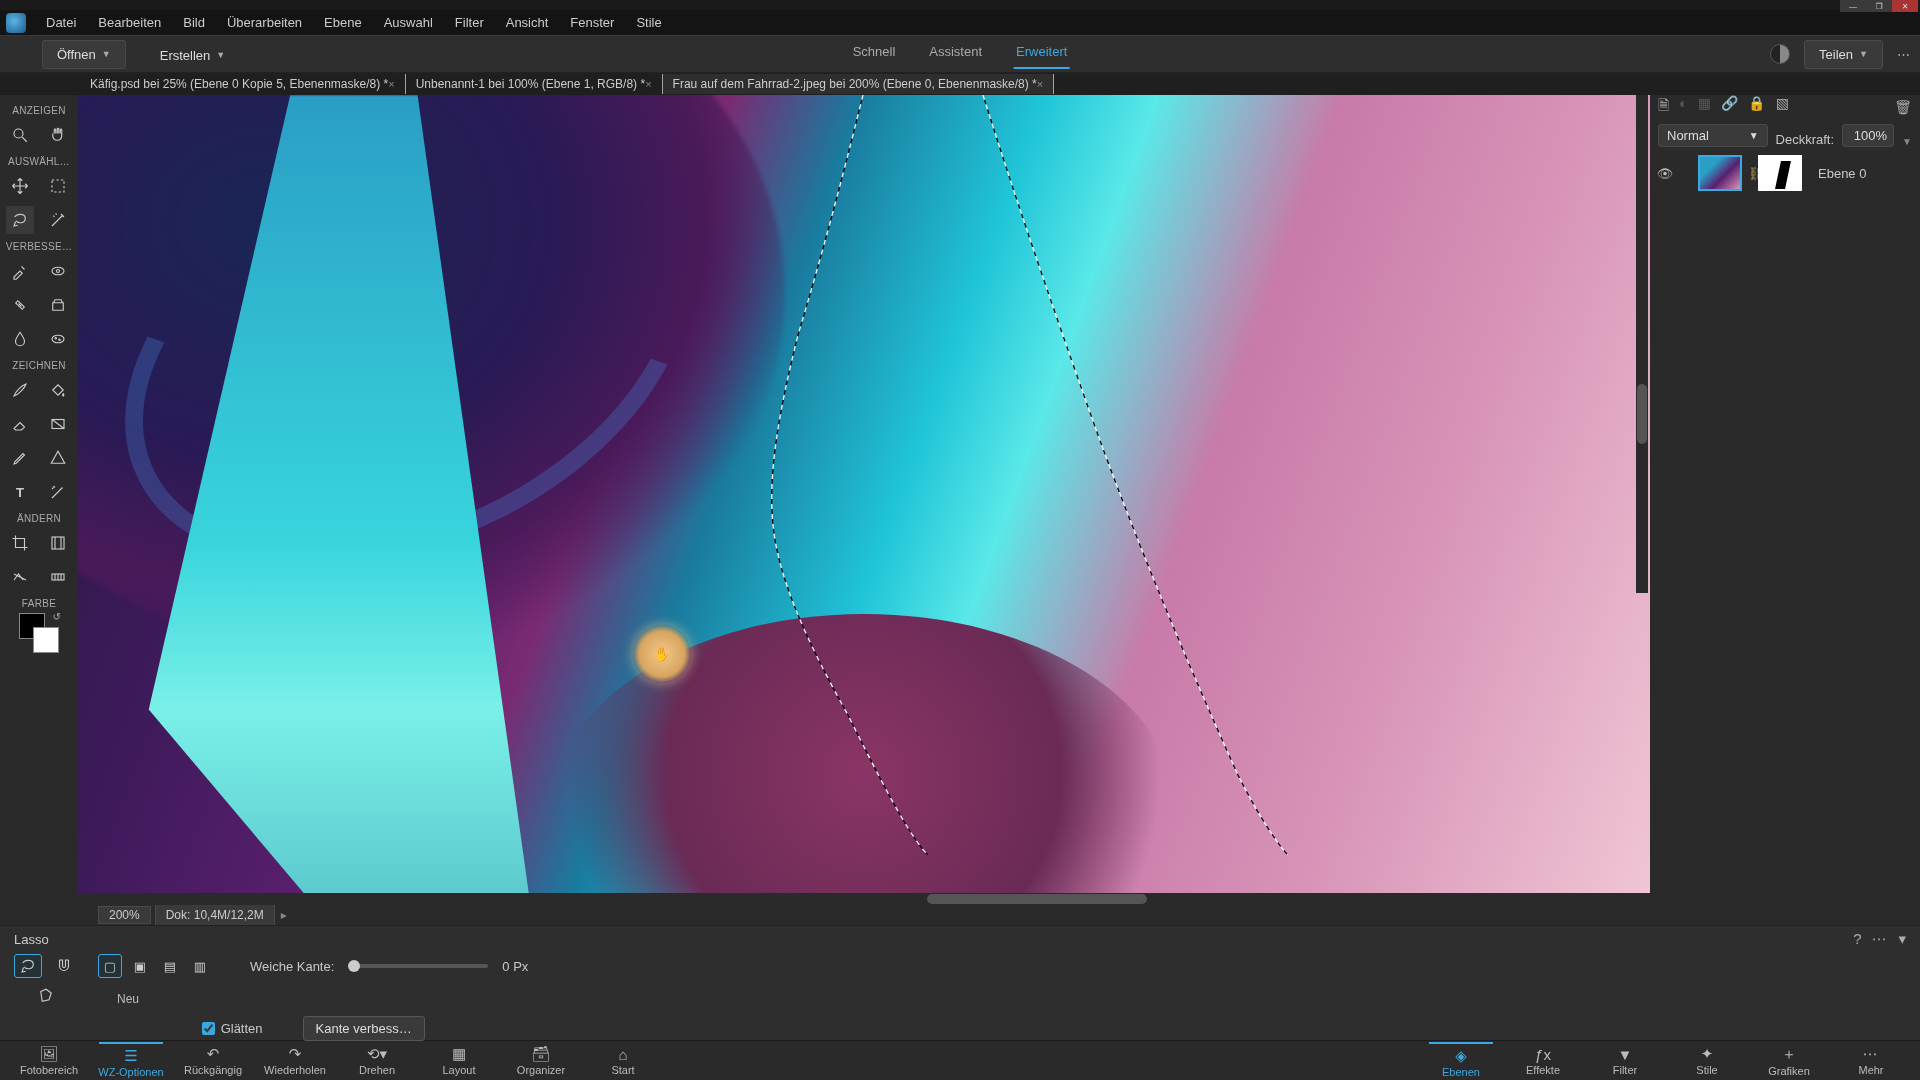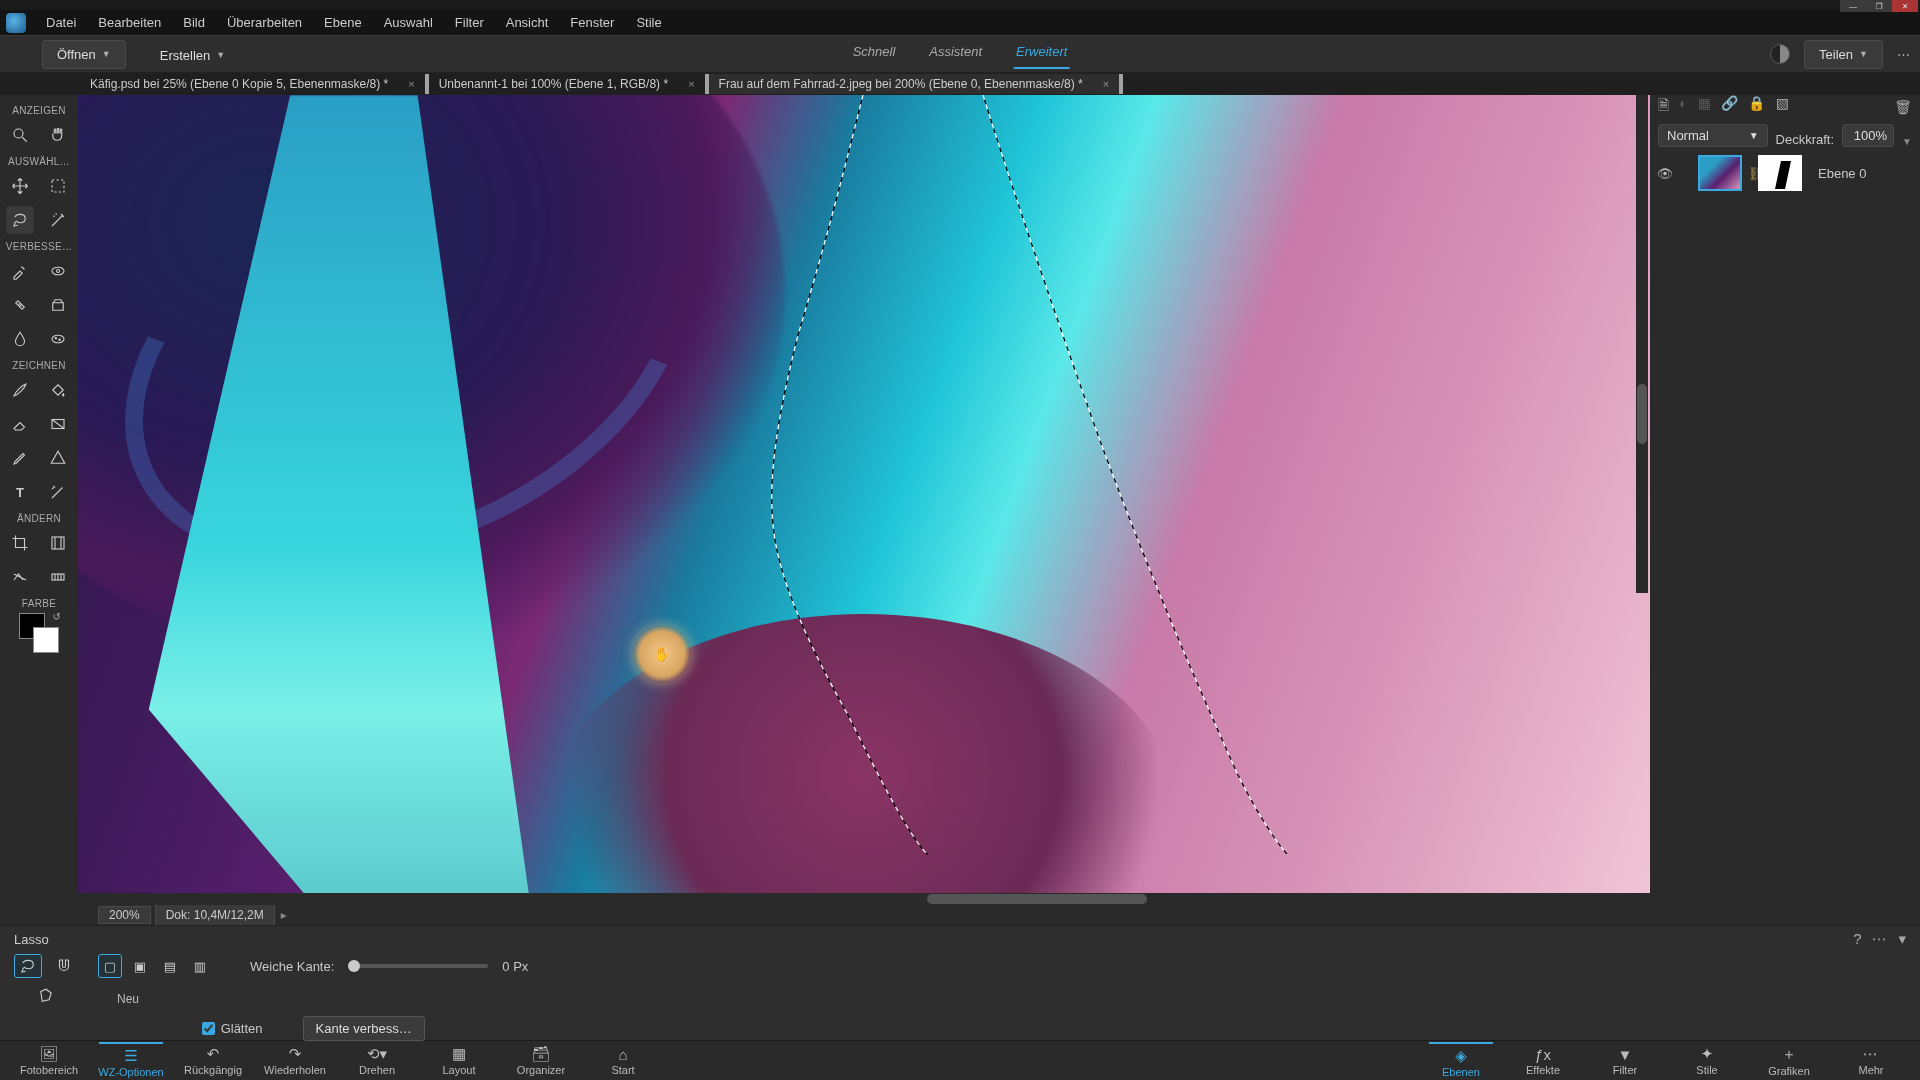--- a/index.html
+++ b/index.html
@@ -31,41 +31,41 @@
   display:flex; align-items:center; justify-content:center; margin-right:8px;
 }
 .menu-item { padding: 4px 10px; color:#ccc; }
 
 .appbar {
   height: 38px; background: #2e2e2e; display:flex; align-items:center;
   justify-content: space-between; padding: 0 8px;
   border-top:1px solid #3a3a3a; border-bottom:1px solid #222;
 }
 .appbar-left { display:flex; gap: 20px; align-items:flex-end;margin-left:34px; }
-.appbar-center { display:flex; gap: 30px; position:absolute; left:50%; transform:translateX(-50%);font-style:italic; }
+.appbar-center { display:flex; gap: 30px; position:absolute; left:50%; transform:translateX(-50%); }
 .appbar-right { display:flex; gap: 14px; align-items:center; }
 .btn {
   background:#3a3a3a; border:1px solid #4a4a4a; border-radius:3px;
   padding: 6px 14px; color:#ddd; display:flex; align-items:center; gap:6px;
 }
 .btn .caret { font-size:9px; opacity:.7; }
 .mode-tab { color:#aaa; padding: 4px 2px; cursor:pointer; }
 .mode-tab.active { color:#3ba9e0; border-bottom:2px solid #3ba9e0; padding-bottom:8px; }
 .circle-toggle {
   width:20px; height:20px; border-radius:50%; border:1px solid #555;
   background: linear-gradient(90deg,#222 50%,#888 50%);
 }
 
 .doctabs {
   height: 22px; background: #1f1f1f; display:flex; align-items:center;
   padding-left: 80px; gap:0;
 }
 .doctab {
   padding: 3px 10px; color:#ccc; font-size:12px; display:flex;
-  align-items:center; gap:20px; border-right:4px solid #a3a3a3;
+  align-items:center; gap:0; border-right:1px solid #a3a3a3;
 }
 .doctab.active { background:#2e2e2e; }
 .doctab .close-x { font-size:11px; opacity:.6; }
 
 .main {
   display:flex; height: calc(1080px - 10px - 25px - 38px - 22px - 115px - 40px);
   position: relative;
 }
 
 .toolbar {

